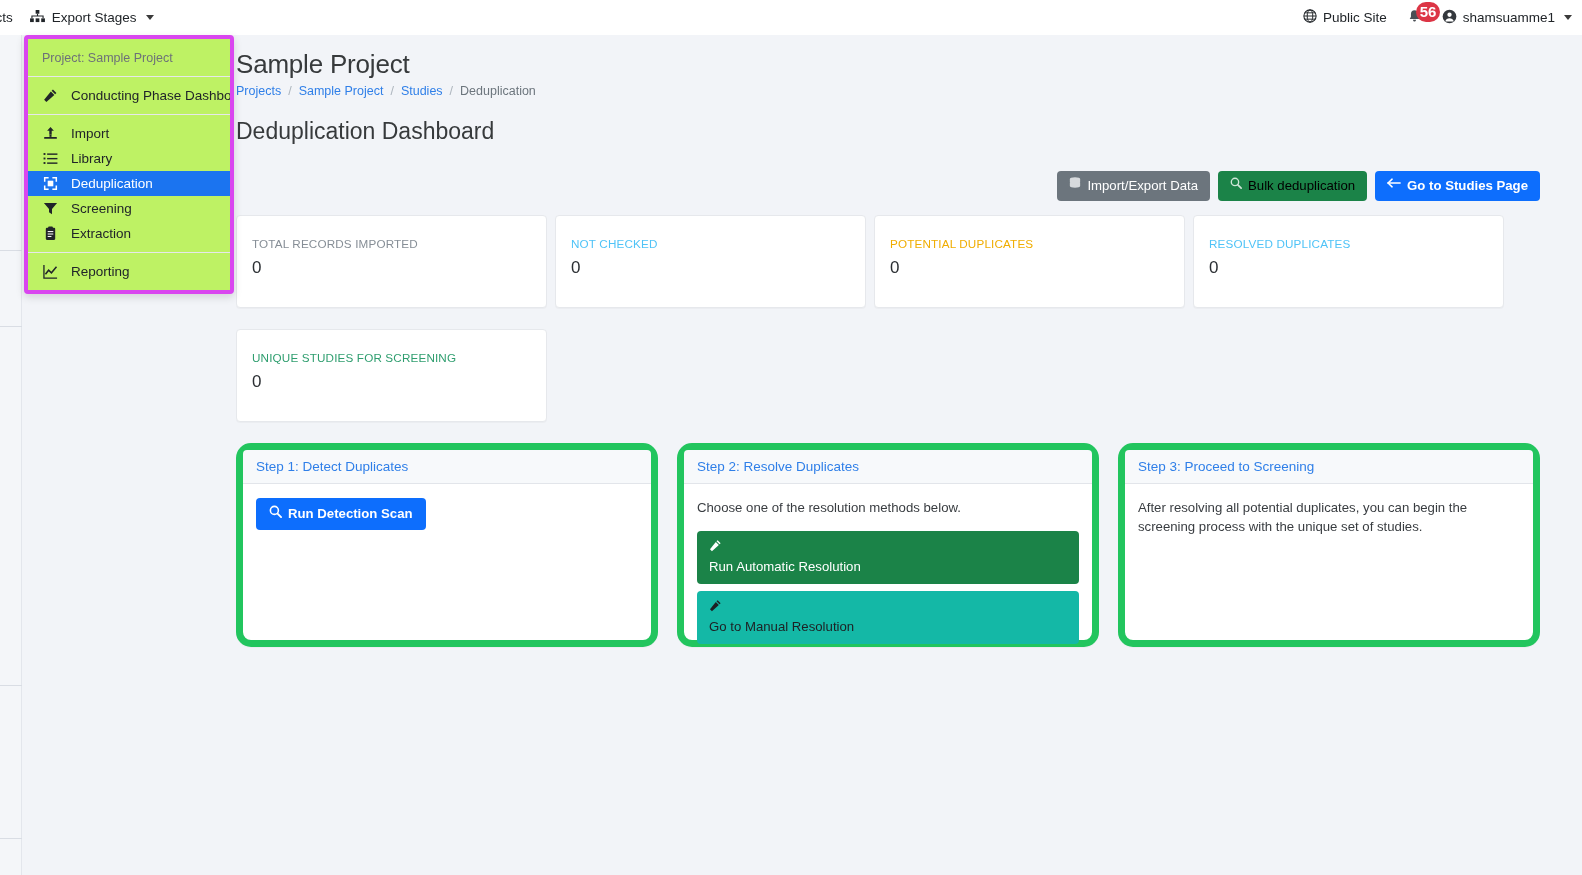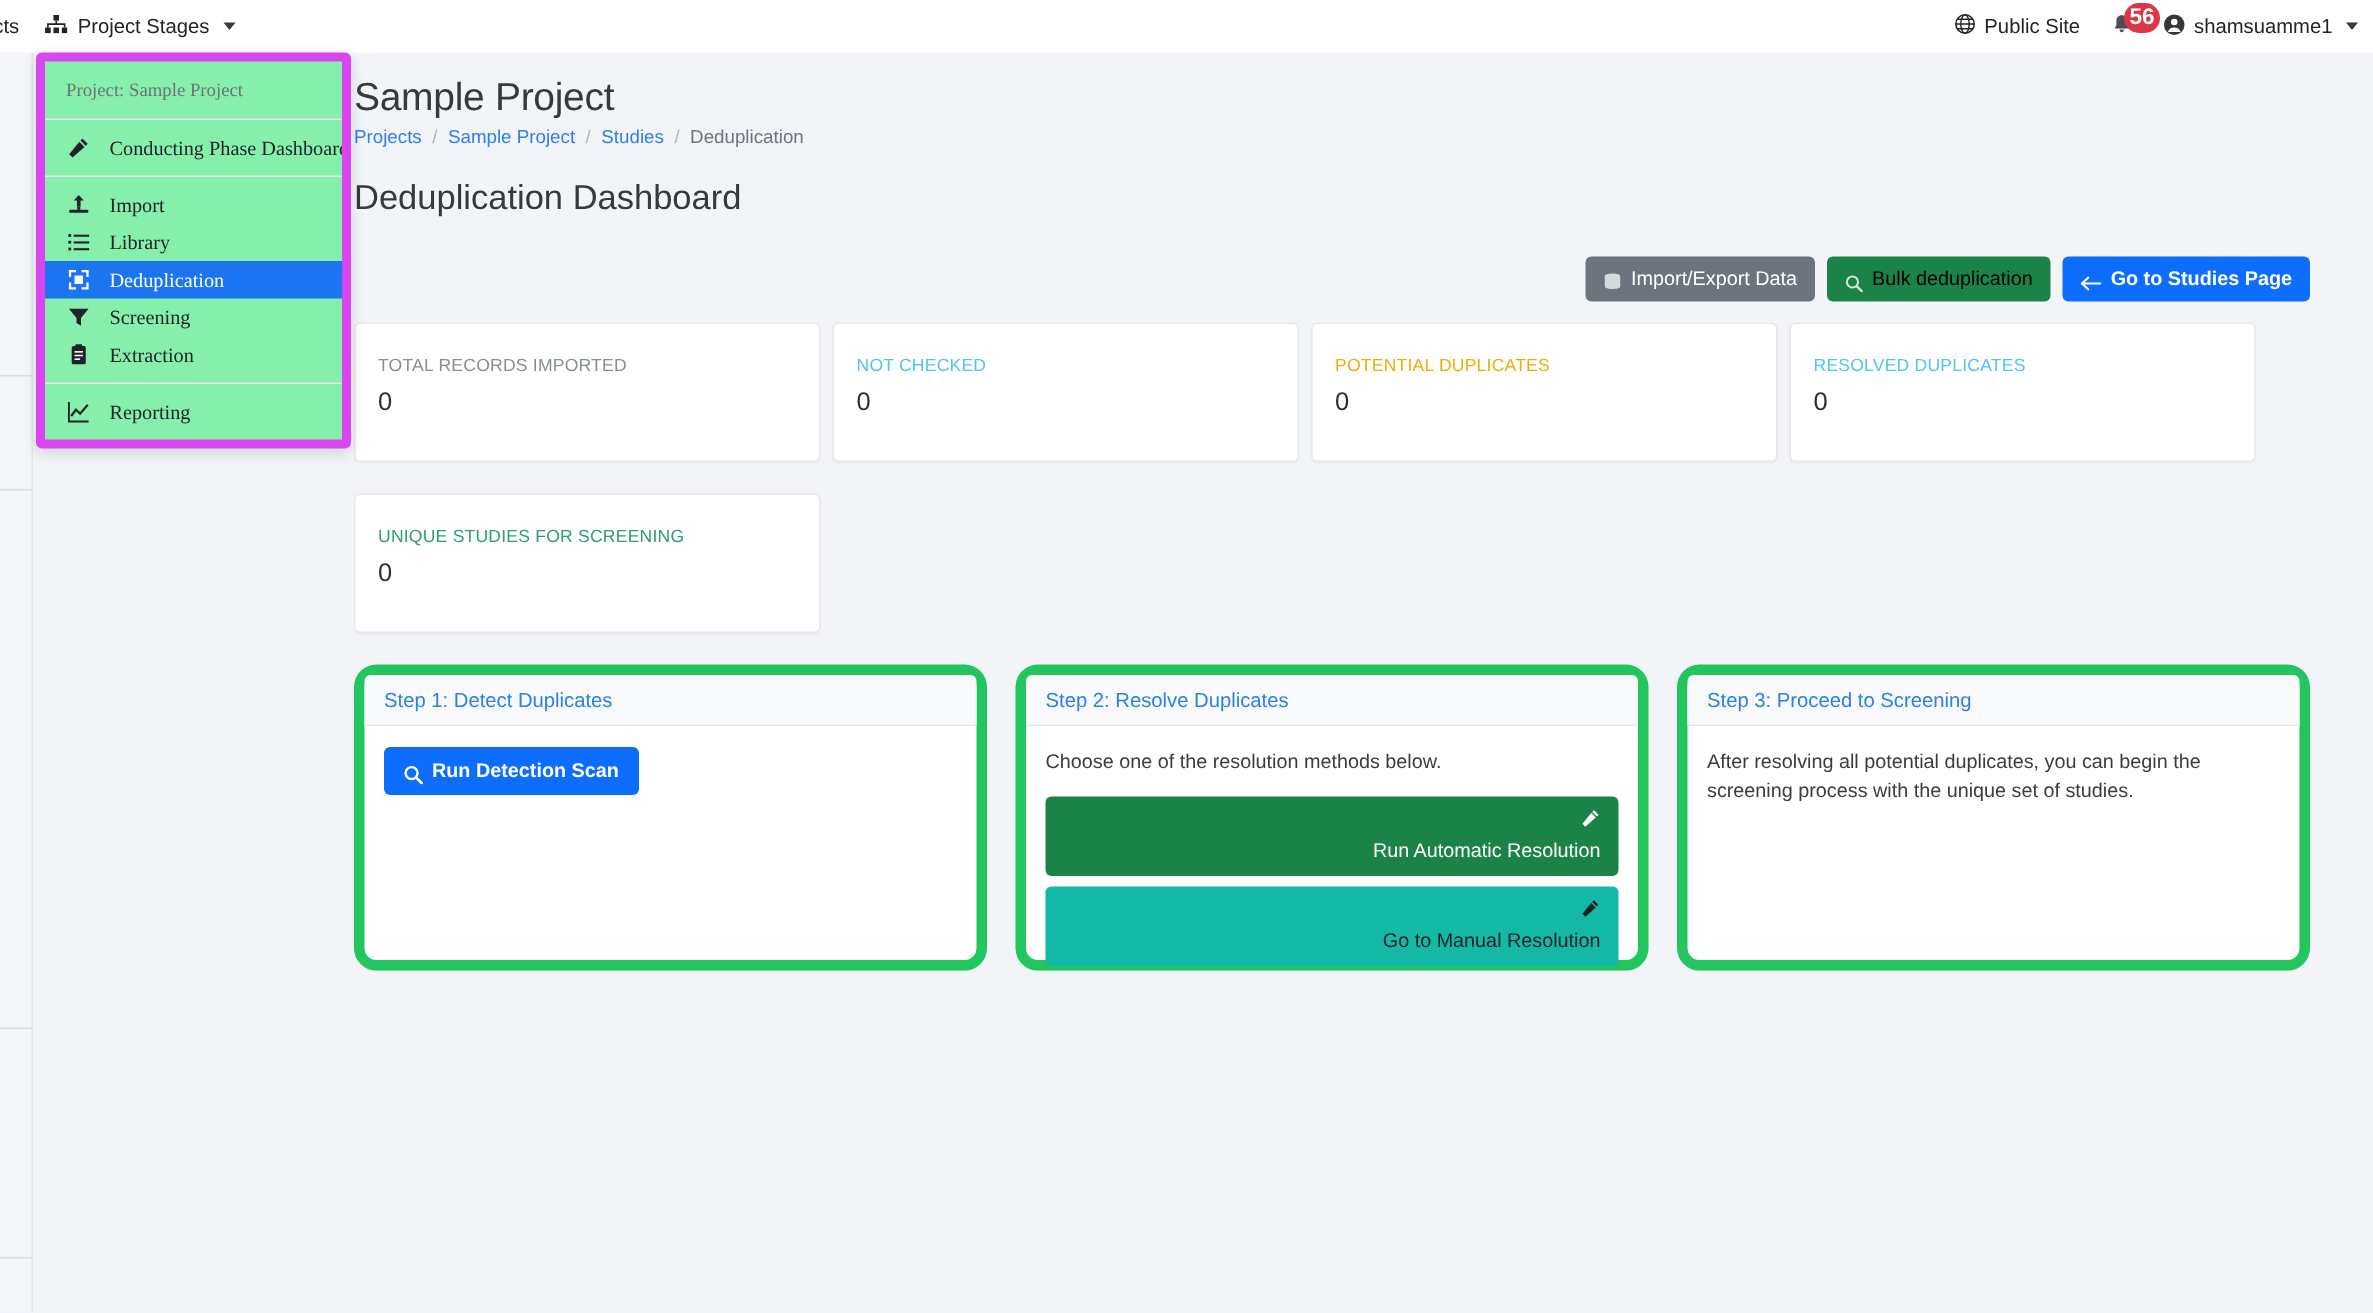--- a/index.html
+++ b/index.html
@@ -117,28 +117,27 @@
     height: 1px;
     background: #d9dde4;
   }
 
   
   .dropdown-menu {
     position: absolute;
     top: 35px;
     left: 24px;
     width: 210px;
-    background: #86efac;
-    border: 6px solid #d946ef;
+    background: #bef264;
+    border: 4px solid #d946ef;
     border-radius: 4px;
     box-shadow: 0 3px 9px rgba(0,0,0,.14);
     z-index: 40;
     padding: 0;
     overflow: hidden;
-    font-family: Liberation Serif, serif;
   }
   .dd-header {
     padding: 12px 14px 11px 14px;
     font-size: 12.5px;
     color: #6d7278;
     border-bottom: 1px solid #e6e8eb;
     white-space: nowrap;
   }
   .dd-group { padding: 6px 0; }
   .dd-group + .dd-group { border-top: 1px solid #e6e8eb; }
@@ -207,21 +206,21 @@
 
   
   .toolbar {
     display: flex;
     justify-content: flex-end;
     gap: 8px;
     margin-bottom: 14px;
   }
   .btn {
     display: inline-flex;
-    align-items: flex-end;
+    align-items: flex-start;
     gap: 6px;
     border: none;
     border-radius: 4px;
     font-size: 13.2px;
     padding: 6px 12px;
     cursor: pointer;
     font-family: inherit;
     line-height: 1.35;
     white-space: nowrap;
   }
@@ -319,21 +318,21 @@
     <span class="nav-stages">
       <span>
         <svg width="15" height="13" viewBox="0 0 16 14">
           <rect x="6" y="0" width="4" height="4" fill="#212529"></rect>
           <rect x="0" y="9" width="4" height="4" fill="#212529"></rect>
           <rect x="6" y="9" width="4" height="4" fill="#212529"></rect>
           <rect x="12" y="9" width="4" height="4" fill="#212529"></rect>
           <path d="M8 4 V6.5 M2 9 V6.5 H14 V9" stroke="#212529" stroke-width="1.2" fill="none"></path>
         </svg>
       </span>
-      <span>Project Stages</span>
+      <span>Export Stages</span>
       <span class="caret-down"></span>
     </span>
   </div>
 
   <div class="nav-right">
     <span class="nav-item-r">
       <span>
         <svg width="14" height="14" viewBox="0 0 16 16">
           <circle cx="8" cy="8" r="7" fill="none" stroke="#212529" stroke-width="1.2"></circle>
           <ellipse cx="8" cy="8" rx="3.2" ry="7" fill="none" stroke="#212529" stroke-width="1.1"></ellipse>

